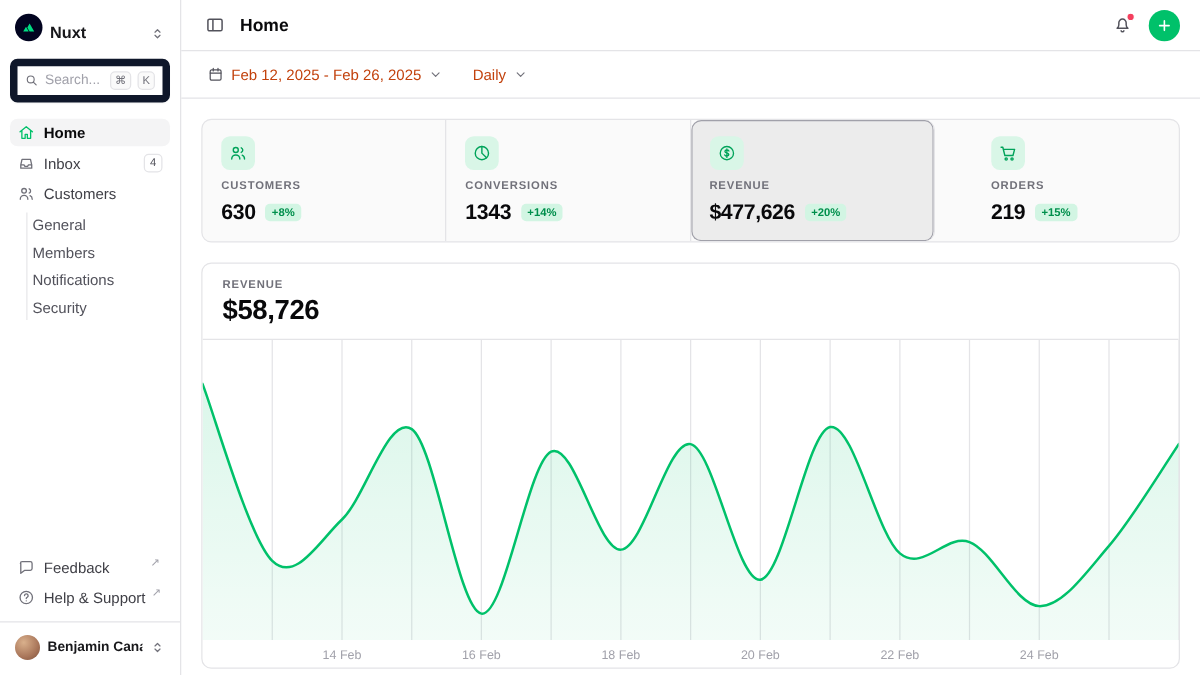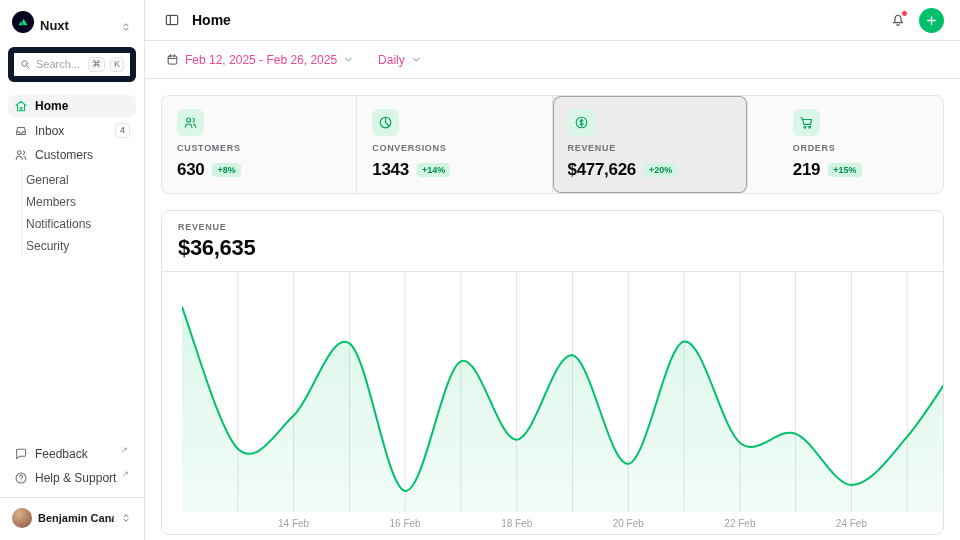--- a/index.html
+++ b/index.html
@@ -41,21 +41,21 @@
   .topbar{height:41px;min-height:41px;border-bottom:1px solid #e4e4e7;display:flex;align-items:center;padding:0 16px;gap:9px;}
   .icon-btn{background:none;border:none;cursor:pointer;display:flex;align-items:center;justify-content:center;padding:3px;border-radius:6px;color:#52525b;}
   .icon-btn svg{width:16px;height:16px;display:block;}
   .topbar-title{font-size:14px;font-weight:700;color:#09090b;}
   .topbar-right{margin-left:auto;display:flex;align-items:center;gap:10px;}
   .bell-wrap{position:relative;}
   .chip{position:absolute;top:1px;right:1px;width:7px;height:7px;background:#f43f5e;border-radius:50%;border:1.5px solid #fff;}
   .plus-btn{width:25px;height:25px;border-radius:50%;background:#00c16a;border:none;cursor:pointer;display:flex;align-items:center;justify-content:center;color:#fff;}
   .plus-btn svg{width:13px;height:13px;display:block;}
   .toolbar{height:38px;min-height:38px;border-bottom:1px solid #e4e4e7;display:flex;align-items:center;padding:0 14px;gap:10px;}
-  .ghost-btn{display:flex;align-items:center;gap:6px;font-size:12px;font-weight:500;color:#ec4899;background:none;border:none;cursor:pointer;padding:5px 7px;border-radius:6px;font-family:inherit;}
+  .ghost-btn{display:flex;align-items:center;gap:6px;font-size:12px;font-weight:500;color:#c2410c;background:none;border:none;cursor:pointer;padding:5px 7px;border-radius:6px;font-family:inherit;}
   .ghost-btn svg{width:13px;height:13px;color:#52525b;display:block;}
   .ghost-btn .dd svg{width:11px;height:11px;color:#71717a;}
 
   .content{flex:1;padding:16px 16px 5px;display:flex;flex-direction:column;gap:16px;min-height:0;overflow:hidden;}
 
   
   .stats-row{display:grid;grid-template-columns:repeat(4,1fr);border:1px solid #e4e4e7;border-radius:8px;overflow:hidden;background:#fafafa;}
   .stat-cell{padding:13px 15px;border-right:1px solid #e4e4e7;display:flex;flex-direction:column;align-items:flex-start;gap:7px;cursor:pointer;}
   .stat-cell:last-child{border-right:none;padding-left:45px;}
   .stat-cell.selected{background:#ececec;box-shadow:inset 0 0 0 1px #a1a1aa;border-radius:8px;}
@@ -64,21 +64,21 @@
   .stat-label{font-size:9px;letter-spacing:.7px;color:#71717a;font-weight:600;text-transform:uppercase;}
   .stat-value-row{display:flex;align-items:center;gap:8px;}
   .stat-value{font-size:17px;font-weight:700;color:#09090b;letter-spacing:-.3px;}
   .delta-badge{font-size:9px;font-weight:700;color:#008f4c;background:#d2f5e3;border-radius:4px;padding:2px 5px;}
 
   
   .chart-card{flex:1;border:1px solid #e4e4e7;border-radius:8px;background:#fff;display:flex;flex-direction:column;min-height:0;overflow:hidden;}
   .chart-head{padding:11px 16px 10px;border-bottom:1px solid #e4e4e7;}
   .chart-title{font-size:9px;letter-spacing:.7px;color:#71717a;font-weight:600;text-transform:uppercase;}
   .chart-value{font-size:22px;font-weight:700;color:#09090b;margin-top:3px;letter-spacing:-.3px;}
-  .chart-body{flex:1;position:relative;min-height:0;margin-left:20px;}
+  .chart-body{flex:1;position:relative;min-height:0;}
   .chart-body svg{position:absolute;inset:0;}
 </style>
 </head>
 <body>
 
 <div class="app">
 
   <aside class="sidebar">
 
     <button class="workspace">
@@ -299,21 +299,21 @@
           <span class="stat-value-row">
             <span class="stat-value">219</span>
             <span class="delta-badge">+15%</span>
           </span>
         </div>
       </div>
 
       <div class="chart-card">
         <div class="chart-head">
           <div class="chart-title">Revenue</div>
-          <div class="chart-value">$36,635</div>
+          <div class="chart-value">$58,726</div>
         </div>
         <div class="chart-body" id="chart-host">
             <svg width="781" height="260" viewBox="0 0 781 260">
       <defs>
         <linearGradient id="areaGrad" x1="0" y1="0" x2="0" y2="1">
           <stop offset="0" stop-color="#00c16a" stop-opacity="0.14"></stop>
           <stop offset="1" stop-color="#00c16a" stop-opacity="0.05"></stop>
         </linearGradient>
       </defs>
       <g stroke="#e4e4e7" stroke-width="1">

